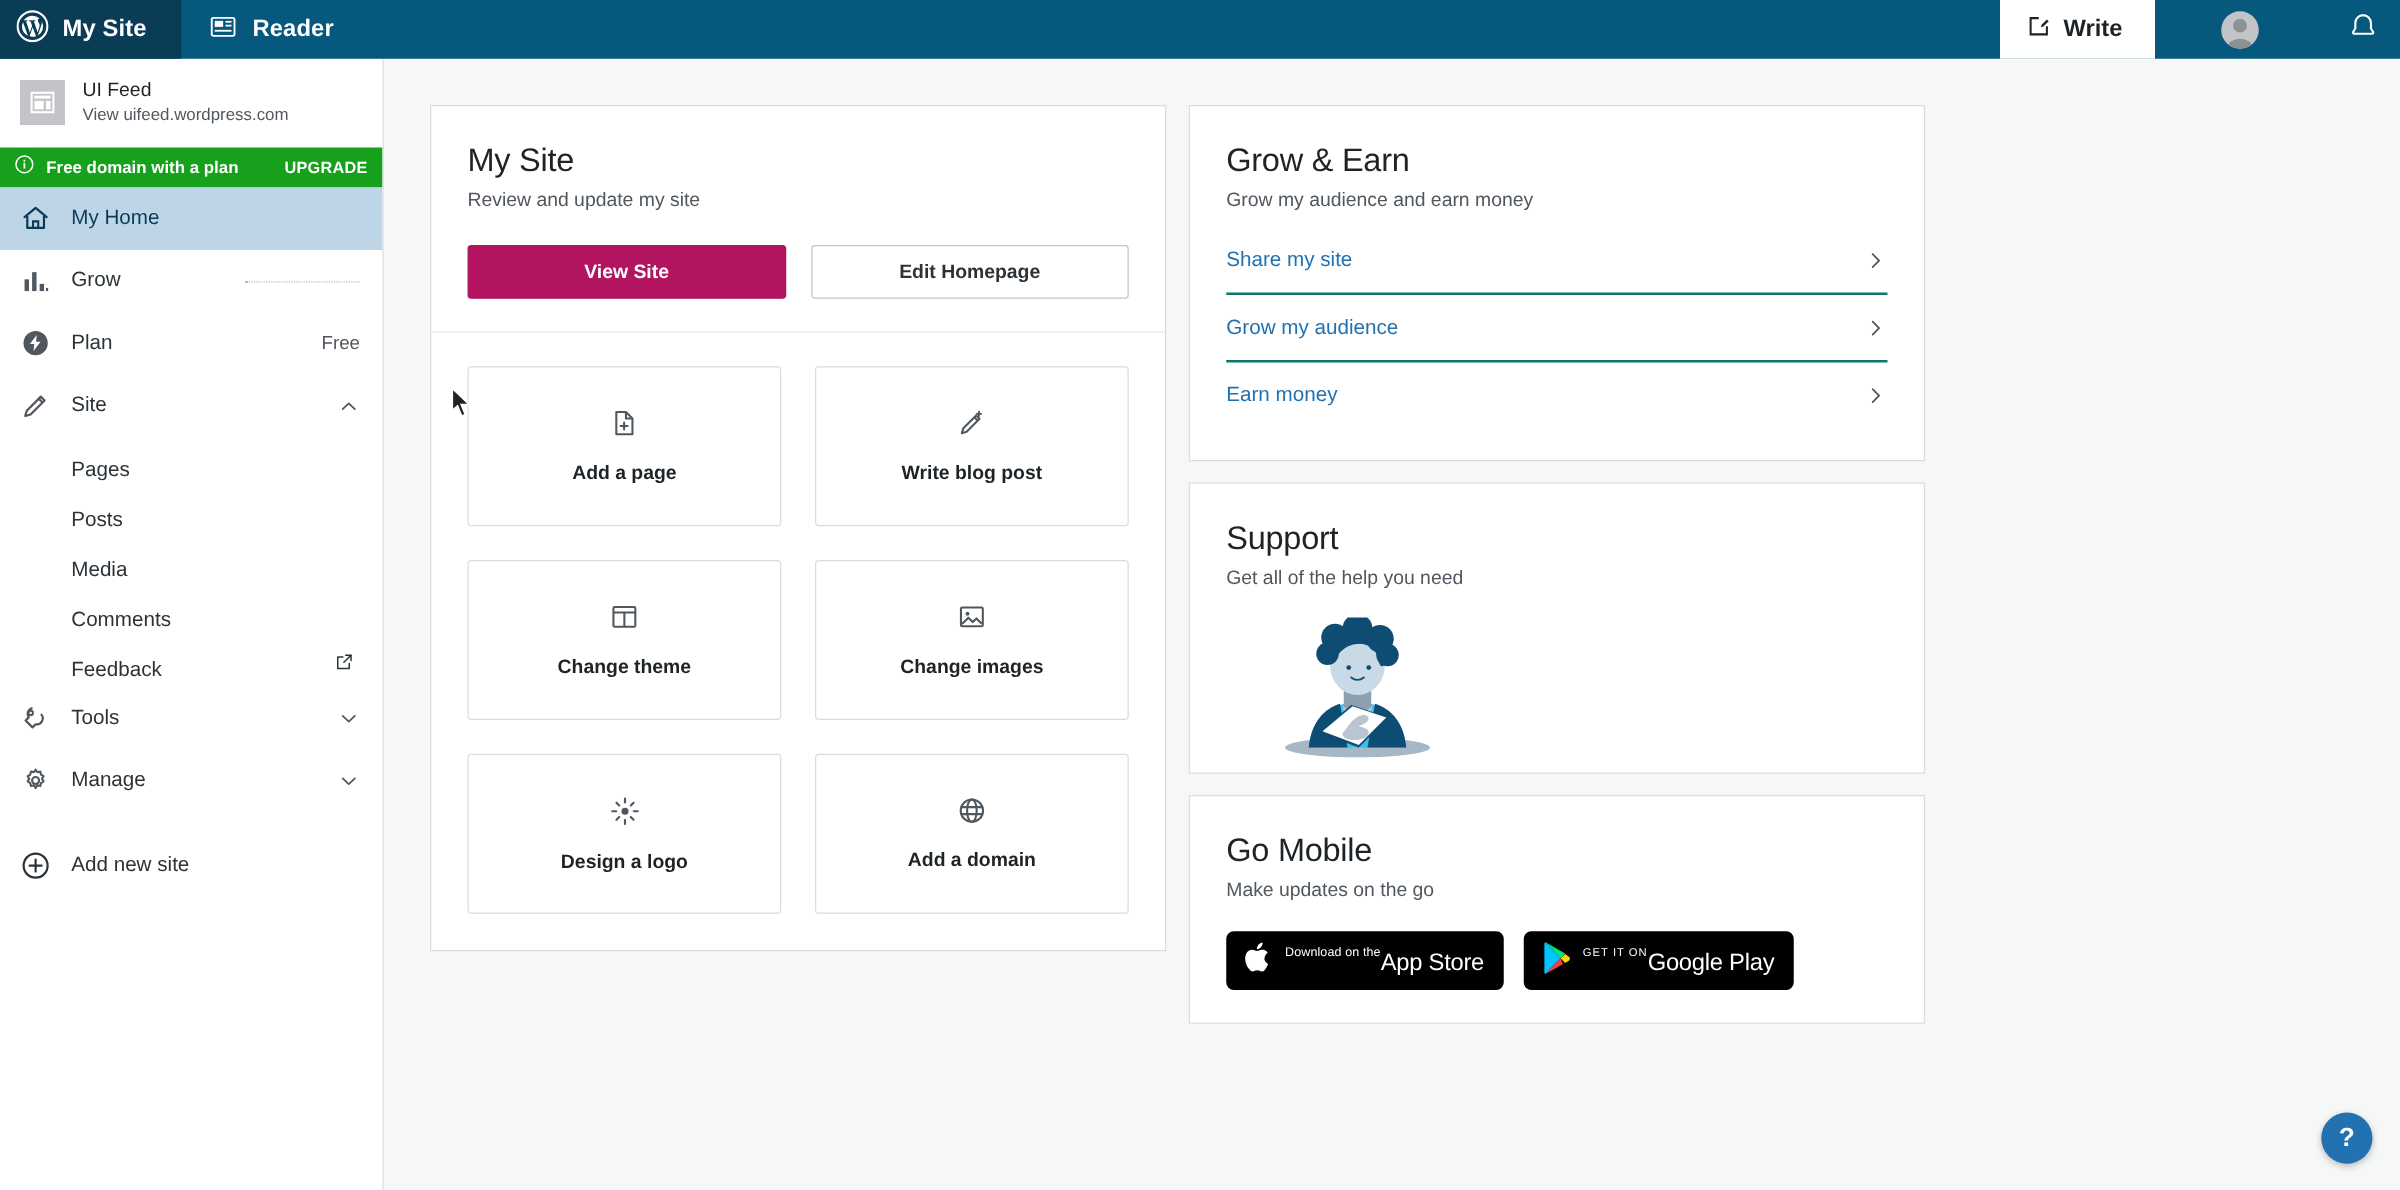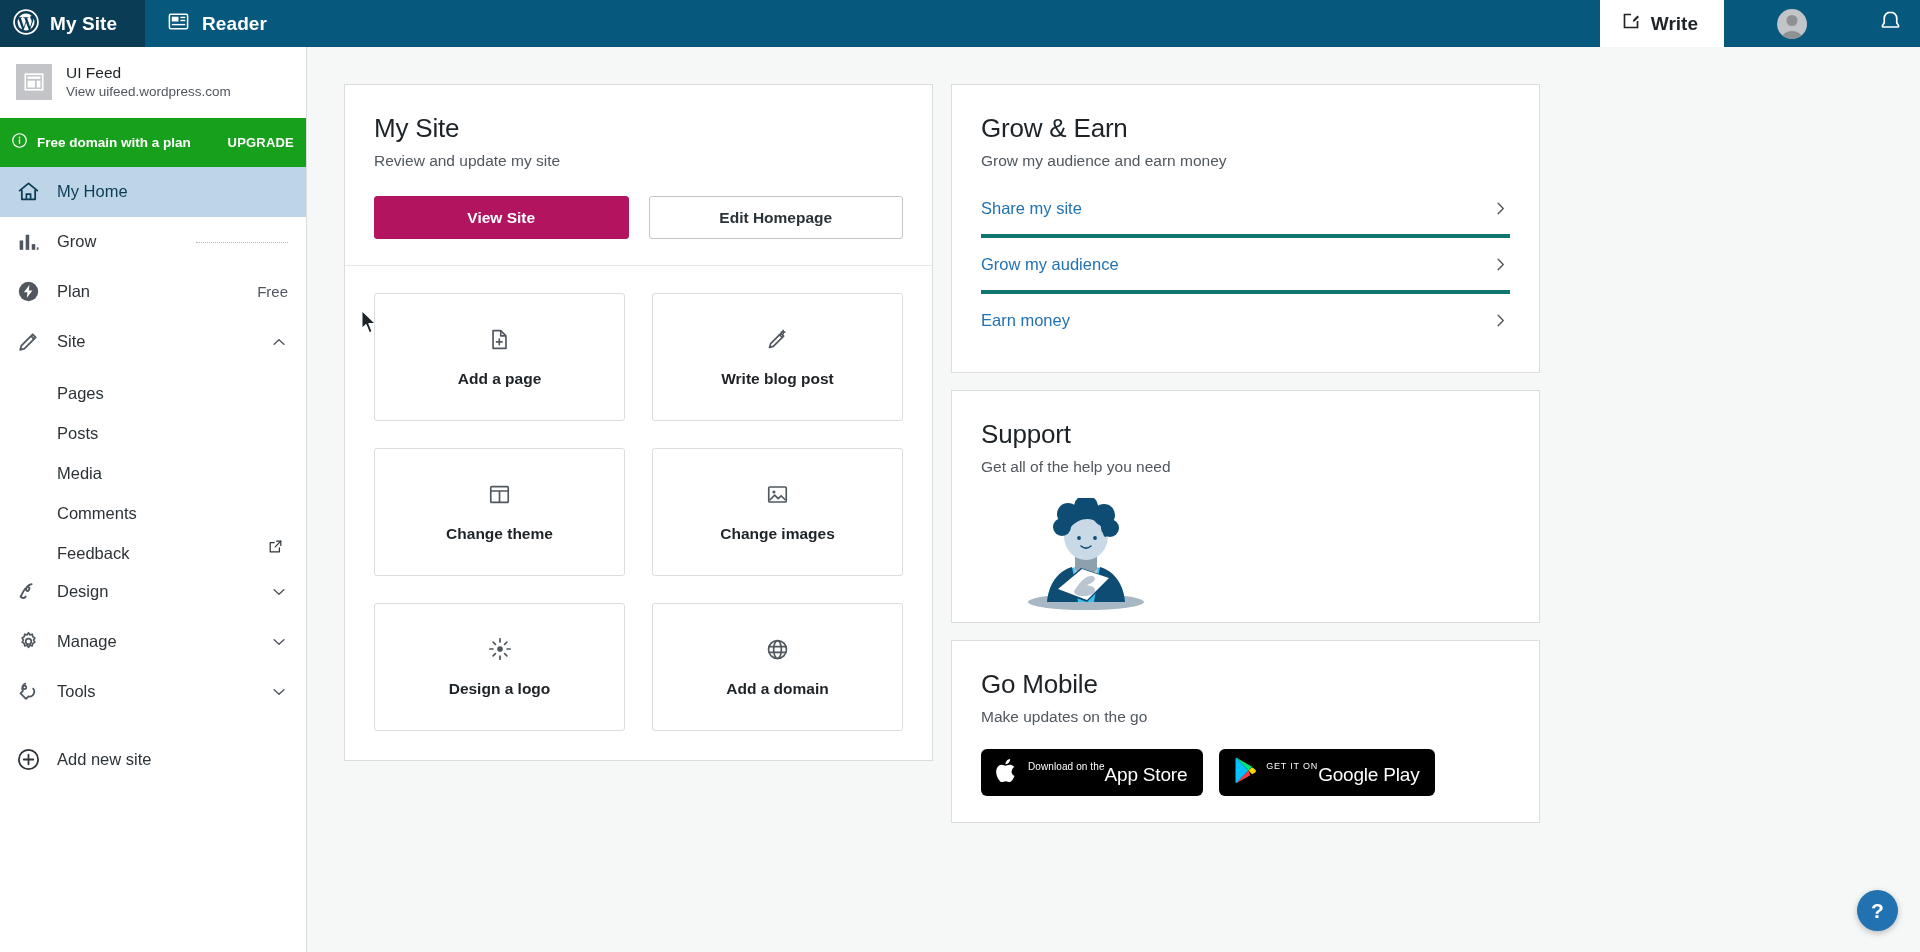--- a/index.html
+++ b/index.html
@@ -74,21 +74,21 @@
   .site-thumb {
     width: 36px; height: 36px; background: #c3c4c7;
     display: flex; align-items: center; justify-content: center;
     flex: 0 0 36px;
   }
   .site-name { font-size: 15.5px; color: #1d2327; line-height: 1.25; }
   .site-url { font-size: 13.5px; color: #50575e; line-height: 1.3; margin-top: 1px; }
 
   .upsell {
     background: #17a01b;
-    height: 49px;
+    height: 32px;
     display: flex; align-items: center;
     padding: 0 12px 0 11px;
     cursor: pointer;
   }
   .upsell-text { color: #fff; font-size: 13.5px; font-weight: 600; margin-left: 9px; }
   .upsell-cta { margin-left: auto; color: #fff; font-size: 13px; font-weight: 700; letter-spacing: .2px; }
 
   .nav { padding-bottom: 10px; }
   .nav-item {
     display: flex; align-items: center;
@@ -151,21 +151,21 @@
     height: 128px; border: 1px solid #dcdcde; border-radius: 3px;
     display: flex; flex-direction: column; align-items: center; justify-content: center;
     gap: 14px; cursor: pointer; background: #fff;
   }
   .tile-label { font-size: 15.5px; font-weight: 600; color: #1d2327; }
 
   
   .link-row {
     display: flex; align-items: center;
     padding: 17px 0 16px 0;
-    border-bottom: 4px solid #0f766e;
+    border-bottom: 2px solid #0f766e;
     cursor: pointer;
   }
   .link-row:last-child { border-bottom: none; }
   .link-text { font-size: 16.5px; color: #2271b1; }
   .link-chev { margin-left: auto; display: flex; }
 
   .support-body { display: flex; align-items: flex-start; margin-top: 22px; }
   .support-illus { width: 210px; flex: 0 0 210px; display: flex; justify-content: center; }
   .support-links { flex: 1; padding-top: 12px; }
   .support-link {
@@ -352,58 +352,44 @@
       <span class="nav-sub-label">Feedback</span>
       <span class="ext">
         <svg width="17" height="17" viewBox="0 0 24 24">
             <path d="M13.5 4.5H19.5V10.5" fill="none" stroke="#2c3338" stroke-width="1.7" stroke-linecap="round" stroke-linejoin="round"></path>
             <path d="M19.5 4.5L11.5 12.5" stroke="#2c3338" stroke-width="1.7" stroke-linecap="round"></path>
             <path d="M17.5 13.8v5.7H4.5V6.5h5.8" fill="none" stroke="#2c3338" stroke-width="1.7" stroke-linecap="round" stroke-linejoin="round"></path>
           </svg>
       </span>
     </div>
 
+
     <div class="nav-item">
       <span class="nav-icon">
         <svg width="25" height="25" viewBox="0 0 24 24">
-            <path d="M4.5 17c2.5-5.5 5-9.5 7-9.5 1.6 0 1.9 2 .7 3.3-1.1 1.2-2.8.6-2.4-1.2.4-2 2.8-4 5.2-4.6" fill="none" stroke="#50575e" stroke-width="1.8" stroke-linecap="round"></path>
-            <path d="M4.5 17c1.6 1.8 3.8 1.6 4.8-.2" fill="none" stroke="#50575e" stroke-width="1.8" stroke-linecap="round"></path>
-          </svg>
-      </span>
-      <span class="nav-label">Design</span>
+            <path d="M9.6 4.3a4.6 4.6 0 0 0-2.9 7.1L4.3 13.8l5.3 5.3 2.4-2.4a4.6 4.6 0 0 0 4-7.9" fill="none" stroke="#50575e" stroke-width="1.7" stroke-linejoin="round"></path>
+            <circle cx="8.2" cy="8" r="1.7" fill="none" stroke="#50575e" stroke-width="1.6"></circle>
+          </svg>
+      </span>
+      <span class="nav-label">Tools</span>
       <span class="nav-right">
         <svg width="18" height="18" viewBox="0 0 24 24">
             <path d="M5.5 9l6.5 6 6.5-6" fill="none" stroke="#50575e" stroke-width="1.9" stroke-linecap="round" stroke-linejoin="round"></path>
           </svg>
       </span>
     </div>
 
     <div class="nav-item">
       <span class="nav-icon">
         <svg width="25" height="25" viewBox="0 0 24 24">
             <path d="M12 3.6l1.3 2 2.3-.6.5 2.3 2 1.3-1.2 2 1.2 2-2 1.3-.5 2.3-2.3-.6-1.3 2-1.3-2-2.3.6-.5-2.3-2-1.3 1.2-2-1.2-2 2-1.3.5-2.3 2.3.6z" fill="none" stroke="#50575e" stroke-width="1.6" stroke-linejoin="round"></path>
             <circle cx="12" cy="11.9" r="2.7" fill="none" stroke="#50575e" stroke-width="1.6"></circle>
           </svg>
       </span>
       <span class="nav-label">Manage</span>
-      <span class="nav-right">
-        <svg width="18" height="18" viewBox="0 0 24 24">
-            <path d="M5.5 9l6.5 6 6.5-6" fill="none" stroke="#50575e" stroke-width="1.9" stroke-linecap="round" stroke-linejoin="round"></path>
-          </svg>
-      </span>
-    </div>
-
-    <div class="nav-item">
-      <span class="nav-icon">
-        <svg width="25" height="25" viewBox="0 0 24 24">
-            <path d="M9.6 4.3a4.6 4.6 0 0 0-2.9 7.1L4.3 13.8l5.3 5.3 2.4-2.4a4.6 4.6 0 0 0 4-7.9" fill="none" stroke="#50575e" stroke-width="1.7" stroke-linejoin="round"></path>
-            <circle cx="8.2" cy="8" r="1.7" fill="none" stroke="#50575e" stroke-width="1.6"></circle>
-          </svg>
-      </span>
-      <span class="nav-label">Tools</span>
       <span class="nav-right">
         <svg width="18" height="18" viewBox="0 0 24 24">
             <path d="M5.5 9l6.5 6 6.5-6" fill="none" stroke="#50575e" stroke-width="1.9" stroke-linecap="round" stroke-linejoin="round"></path>
           </svg>
       </span>
     </div>
 
     <div class="nav-gap"></div>
 
     <div class="nav-item">

